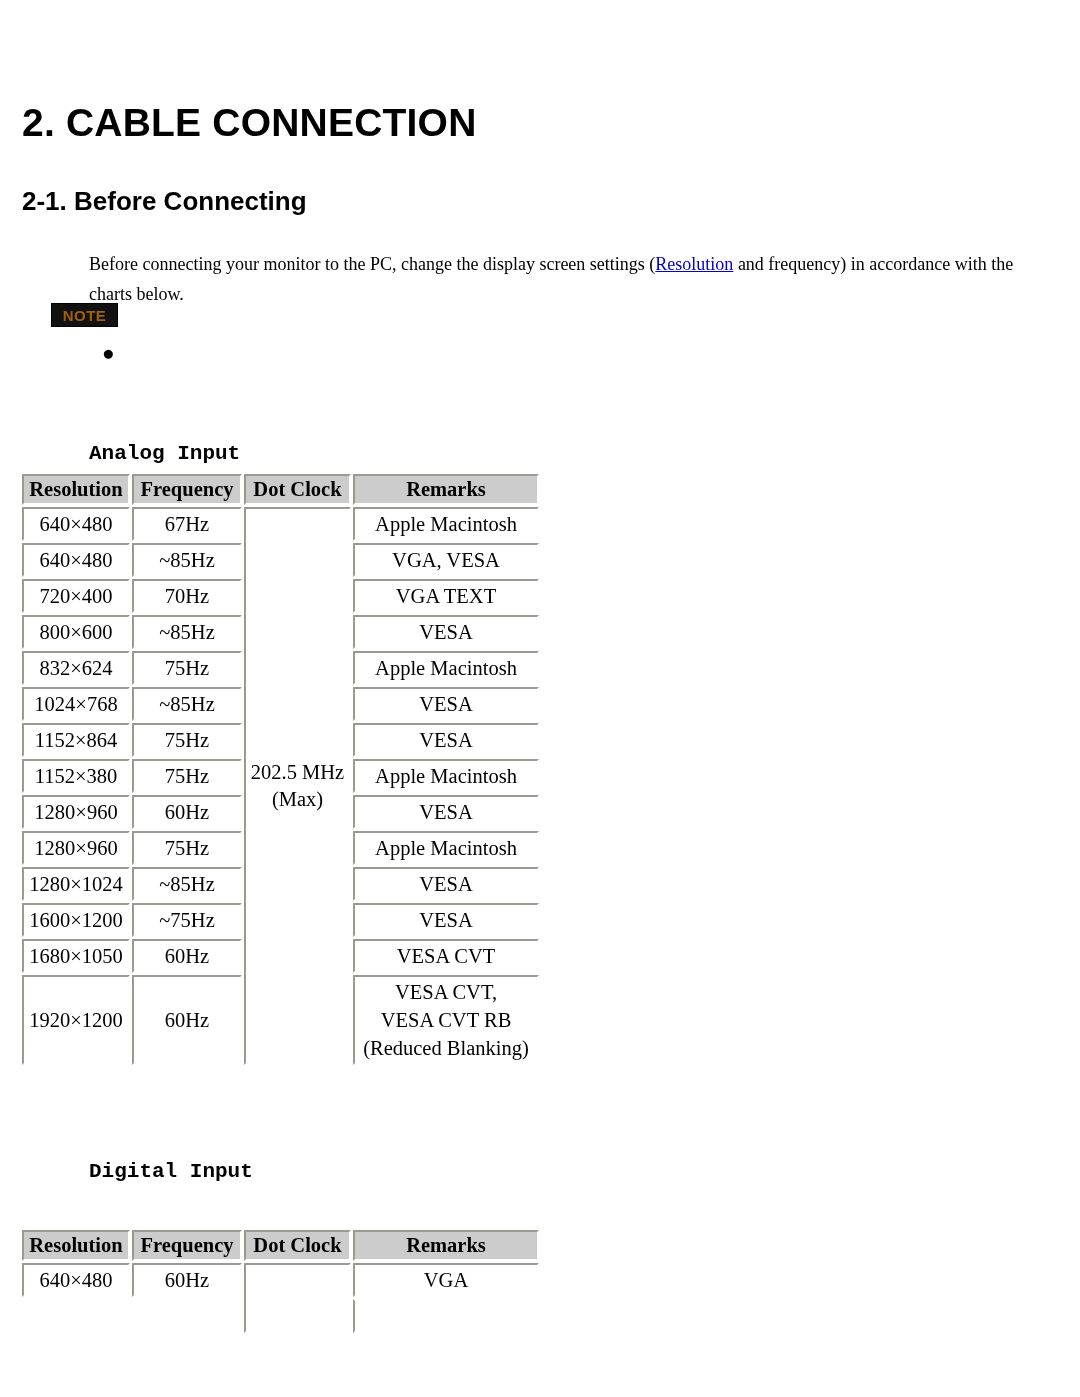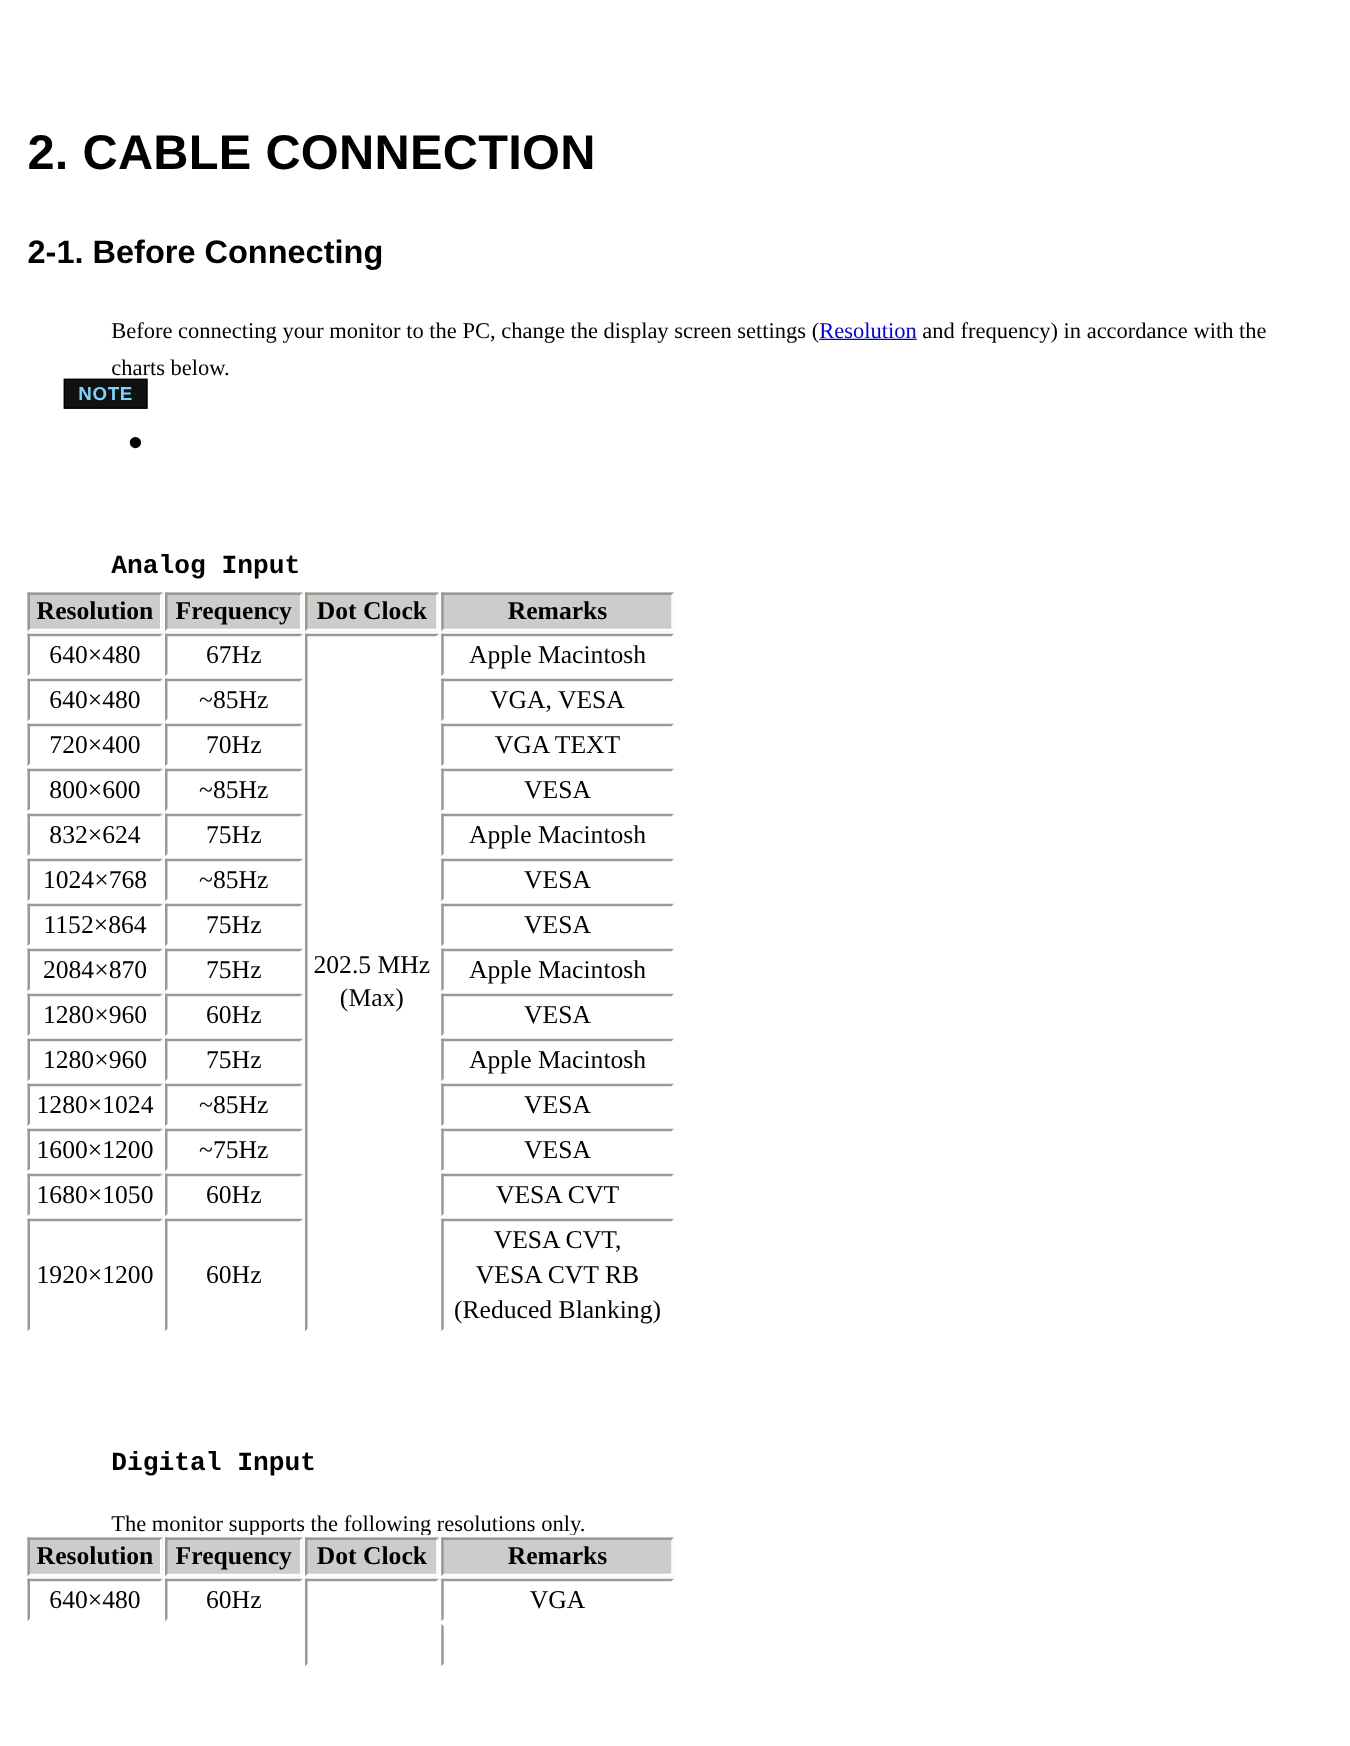--- a/index.html
+++ b/index.html
@@ -83,21 +83,21 @@
 
   
   .note-badge {
     position: absolute;
     left: 51px;
     top: 303px;
     width: 67px;
     height: 24px;
     background: #111111;
     border: 1px solid #000;
-    color: #7dd3fc;
+    color: #a16207;
     font-family: "Liberation Sans", "DejaVu Sans", sans-serif;
     font-weight: bold;
     font-size: 15px;
     line-height: 24px;
     text-align: center;
     letter-spacing: 0.5px;
     box-sizing: border-box;
   }
 
   
@@ -259,21 +259,21 @@
         <td>VESA</td>
       </tr>
 
       <tr class="row-std">
         <td>1152×864</td>
         <td>75Hz</td>
         <td>VESA</td>
       </tr>
 
       <tr class="row-std">
-        <td>2084×870</td>
+        <td>1152×380</td>
         <td>75Hz</td>
         <td>Apple Macintosh</td>
       </tr>
 
       <tr class="row-std">
         <td>1280×960</td>
         <td>60Hz</td>
         <td>VESA</td>
       </tr>
 
@@ -308,21 +308,20 @@
           <span>VESA CVT,</span><br>
           <span>VESA CVT RB</span><br>
           <span>(Reduced Blanking)</span>
         </td>
       </tr>
     </tbody>
   </table>
 
   <h3 class="h3-title h3-digital">Digital Input</h3>
 
-  <p class="para para-digital">The monitor supports the following resolutions only.</p>
 
   <table class="spec-table" id="digital-table">
     <colgroup>
       <col class="col-res">
         <col class="col-freq">
         <col class="col-dot">
         <col class="col-rem">
     </colgroup>
     <tbody>
       <tr class="hdr-row">

